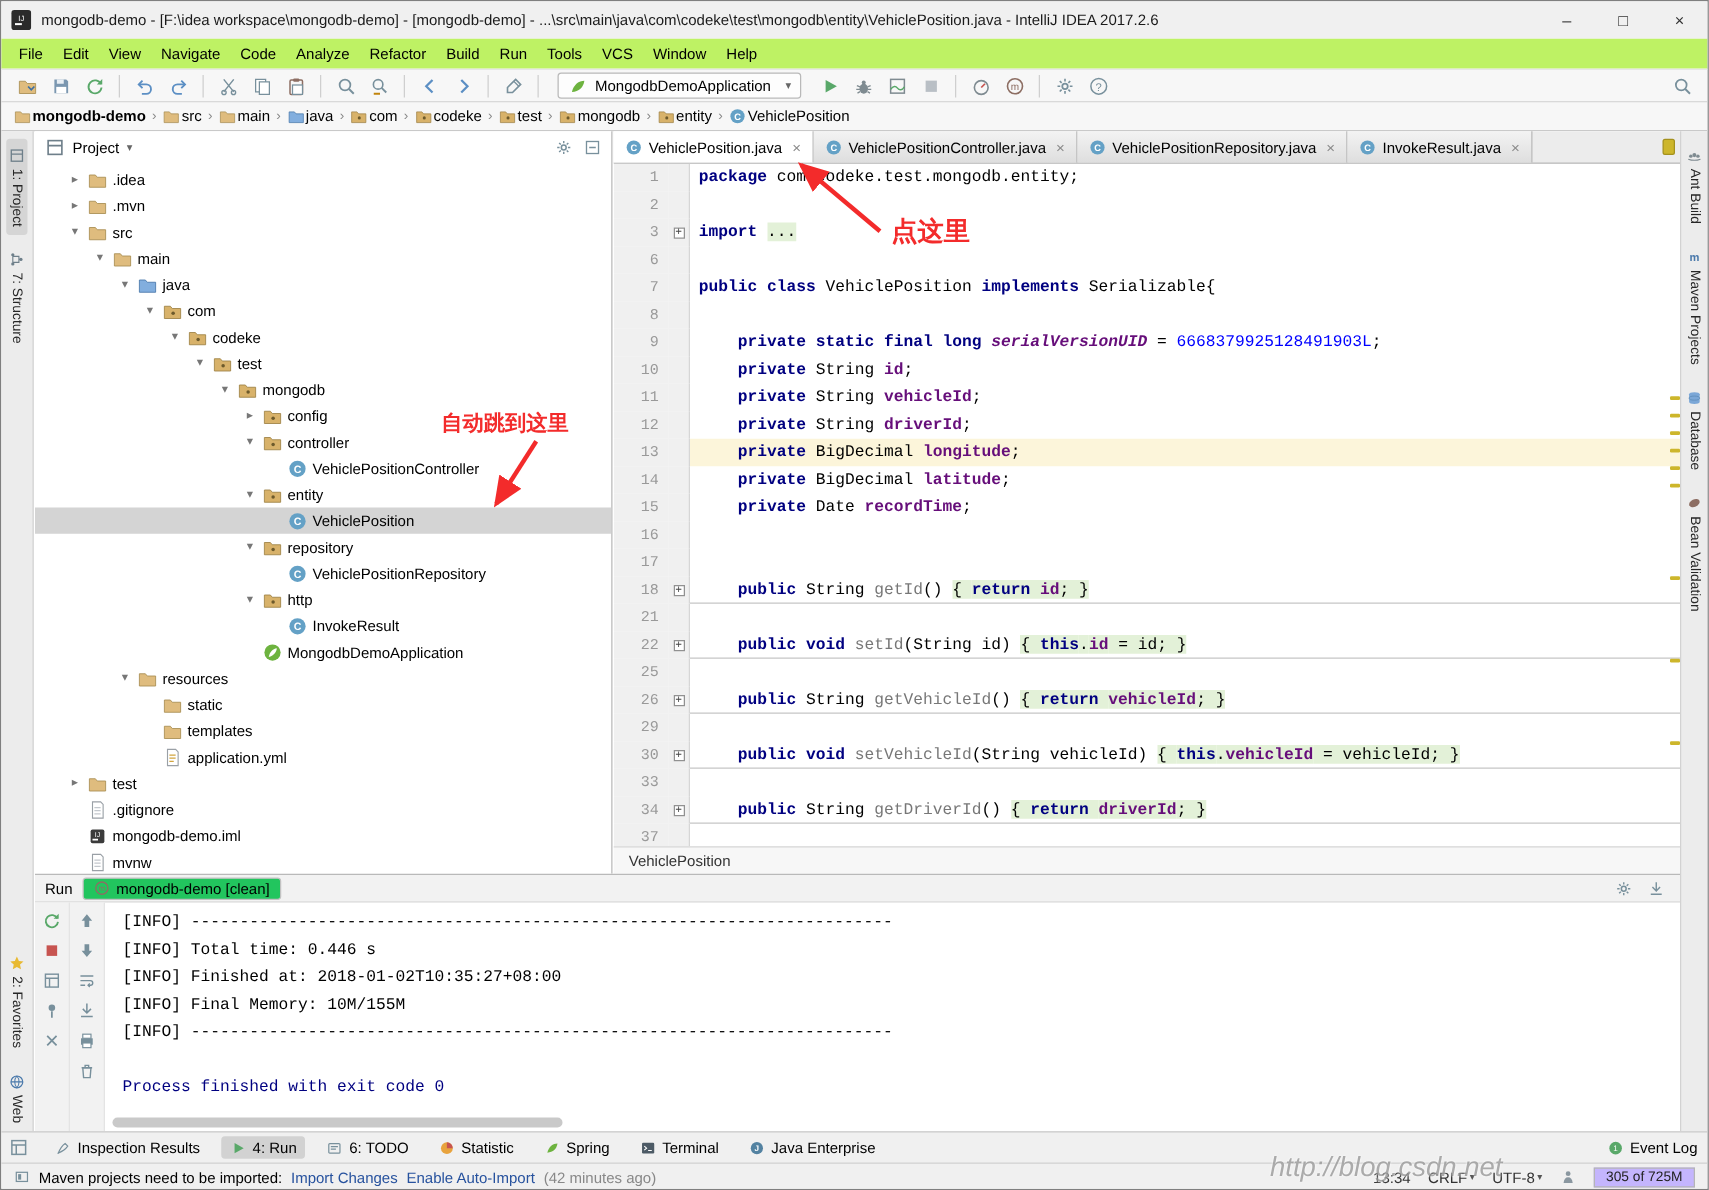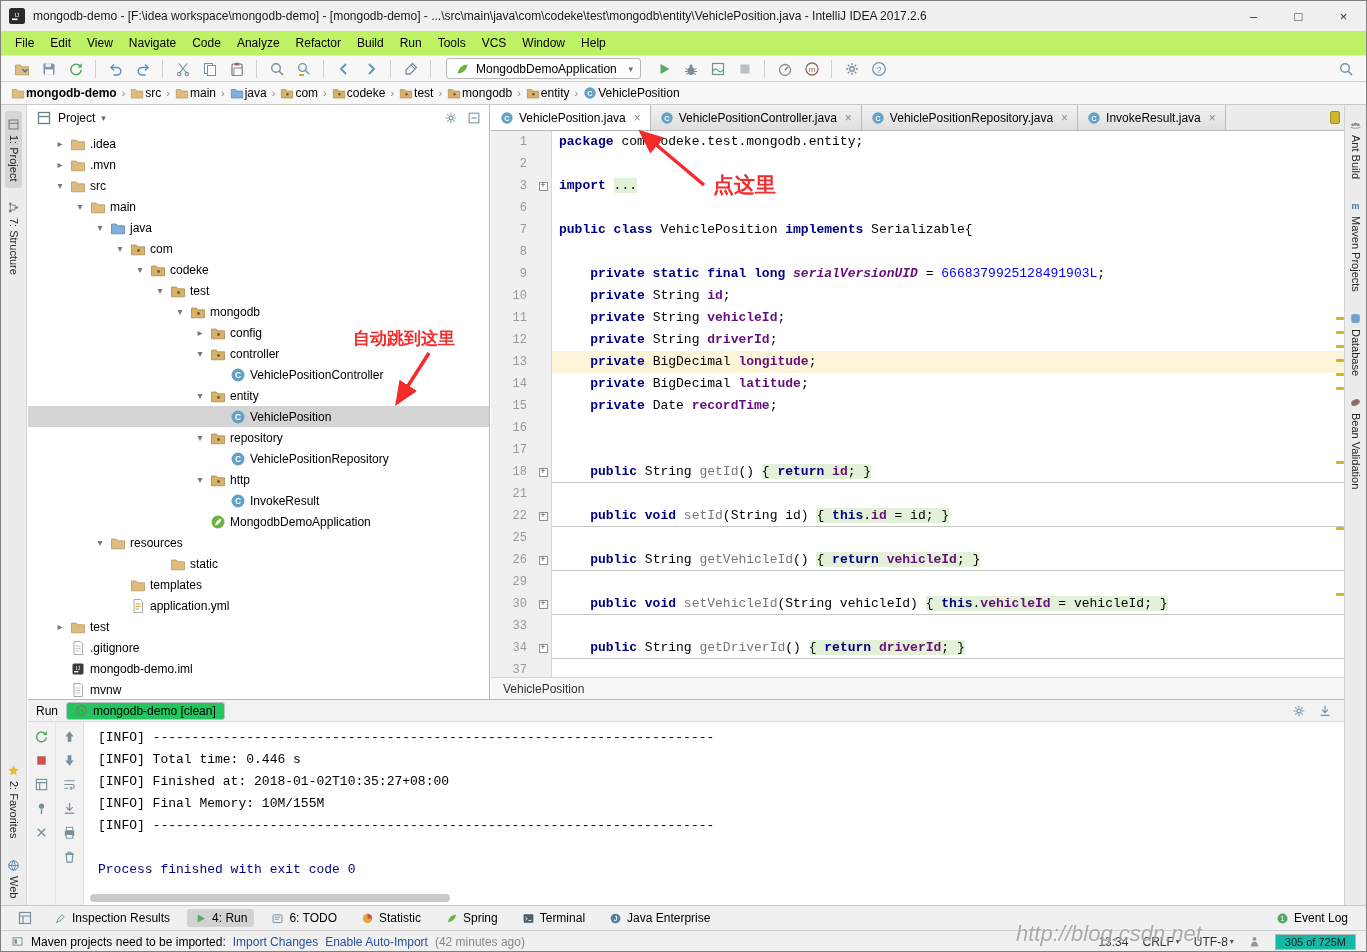--- a/index.html
+++ b/index.html
@@ -80,33 +80,33 @@
 .run-body{position:absolute;top:22px;bottom:0;left:0;right:0}
 .run-toolcol{position:absolute;top:0;bottom:0;width:28px;background:#f2f2f2;display:flex;flex-direction:column;align-items:center;padding-top:7px;gap:9px}
 .run-toolcol.c1{left:0;border-right:1px solid #e4e4e4}
 .run-toolcol.c2{left:28px;border-right:1px solid #e4e4e4}
 .run-toolcol .ic{width:15px;height:15px}
 .console{position:absolute;left:56px;top:5px;right:4px;bottom:14px;font-family:"Liberation Mono","DejaVu Sans Mono",monospace;font-size:13px;line-height:22px;white-space:pre;padding-left:14px;overflow:hidden}
 .conrow{height:22px}
 .conrow.system{color:#000080}
 .hscroll{position:absolute;left:62px;bottom:3px;width:360px;height:8px;border-radius:4px;background:#c9c9c9}
 
-.bottom-bar{position:absolute;left:0;top:904px;width:100%;height:25px;background:#f0f0f0;border-top:1px solid #c9c9c9;display:flex;align-items:center;padding:0 11px;gap:10px;z-index:6}
+.bottom-bar{position:absolute;left:0;top:904px;width:100%;height:25px;background:#f0f0f0;border-top:1px solid #c9c9c9;display:flex;align-items:center;padding:0 1px;gap:10px;z-index:6}
 .btab{display:flex;align-items:center;gap:5px;padding:2px 7px;border-radius:3px;white-space:nowrap}
 .btab.active{background:#d2d2d2}
 .btab .ic{width:13px;height:13px}
 .bb-right{margin-left:auto}
 .status-bar{position:absolute;left:0;top:929px;width:100%;height:22px;background:#f0f0f0;border-top:1px solid #cfcfcf;display:flex;align-items:center;padding:0 10px;gap:7px;font-size:12px;z-index:6}
 .status-bar .ic{width:13px;height:13px}
 .sb-link{color:#27529e;cursor:pointer}
 .sb-ago{color:#888}
 .sb-right{margin-left:auto;display:flex;align-items:center;gap:14px}
 .sb-item{color:#333;display:flex;align-items:center;gap:2px}
 .sb-caret{font-size:8px;color:#555}
-.mem-chip{border:1px solid #b5b5b5;background:#14b8a6;padding:1px 9px;font-size:11px;color:#222}
+.mem-chip{border:1px solid #b5b5b5;background:#c4b5fd;padding:1px 9px;font-size:11px;color:#222}
 
 .annot-layer{position:absolute;left:0;top:0;pointer-events:none;z-index:50}
 .note{position:absolute;color:#f32b2b;font-weight:bold;z-index:51;pointer-events:none;font-family:"Liberation Sans","DejaVu Sans",sans-serif}
 .note1{left:712px;top:170px;font-size:21px}
 .note2{left:352px;top:326px;font-size:17px}
 .watermark{position:absolute;left:1015px;top:920px;font-size:22px;font-style:italic;color:rgba(105,105,105,.55);text-shadow:0 0 2px #fff;z-index:60;pointer-events:none}
 </style>
 </head>
 <body>
 
@@ -692,21 +692,21 @@
         </div>
         <div class="trow" style="padding-left: 66px;">
           <span class="chev">▾</span>
           <span class="ic">
             <svg viewBox="0 0 16 16">
               <path d="M1.5 4h4.8l1.5 1.8H14.5v8H1.5z" fill="#dfbc7e" stroke="#a98f54" stroke-width=".7"></path>
             </svg>
           </span>
           <span class="tlabel">resources</span>
         </div>
-        <div class="trow" style="padding-left: 86px; margin-left: 40px;">
+        <div class="trow" style="padding-left: 86px;">
           <span class="chev"></span>
           <span class="ic">
             <svg viewBox="0 0 16 16">
               <path d="M1.5 4h4.8l1.5 1.8H14.5v8H1.5z" fill="#dfbc7e" stroke="#a98f54" stroke-width=".7"></path>
             </svg>
           </span>
           <span class="tlabel">static</span>
         </div>
         <div class="trow" style="padding-left: 86px;">
           <span class="chev"></span>

